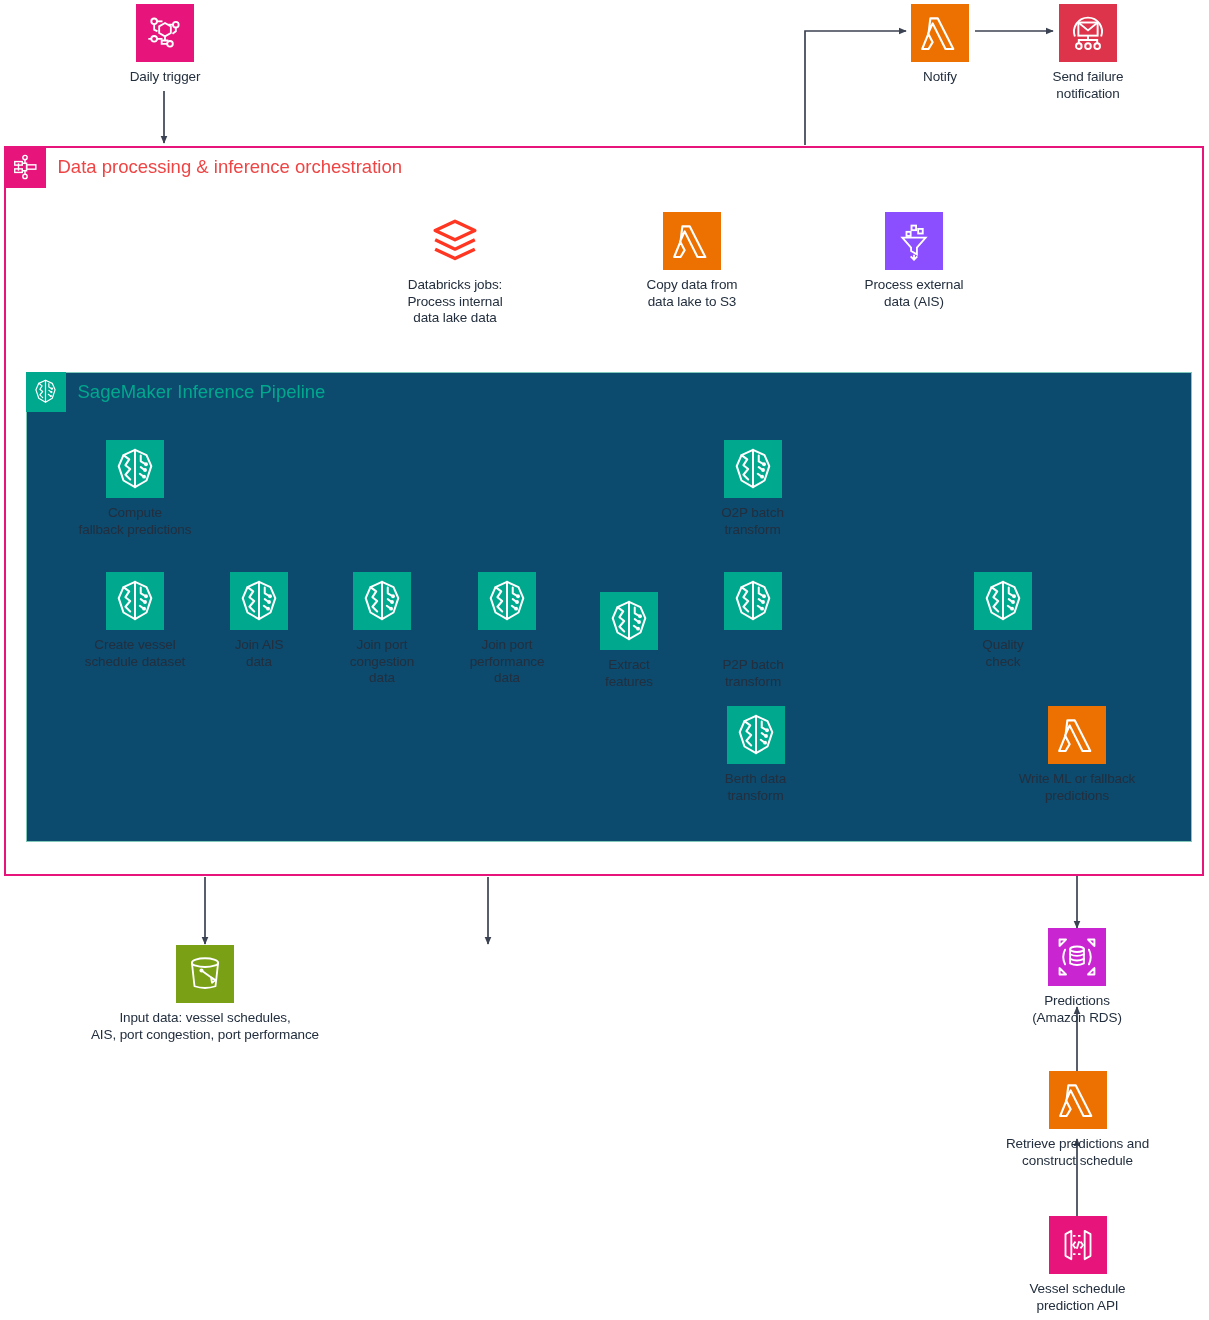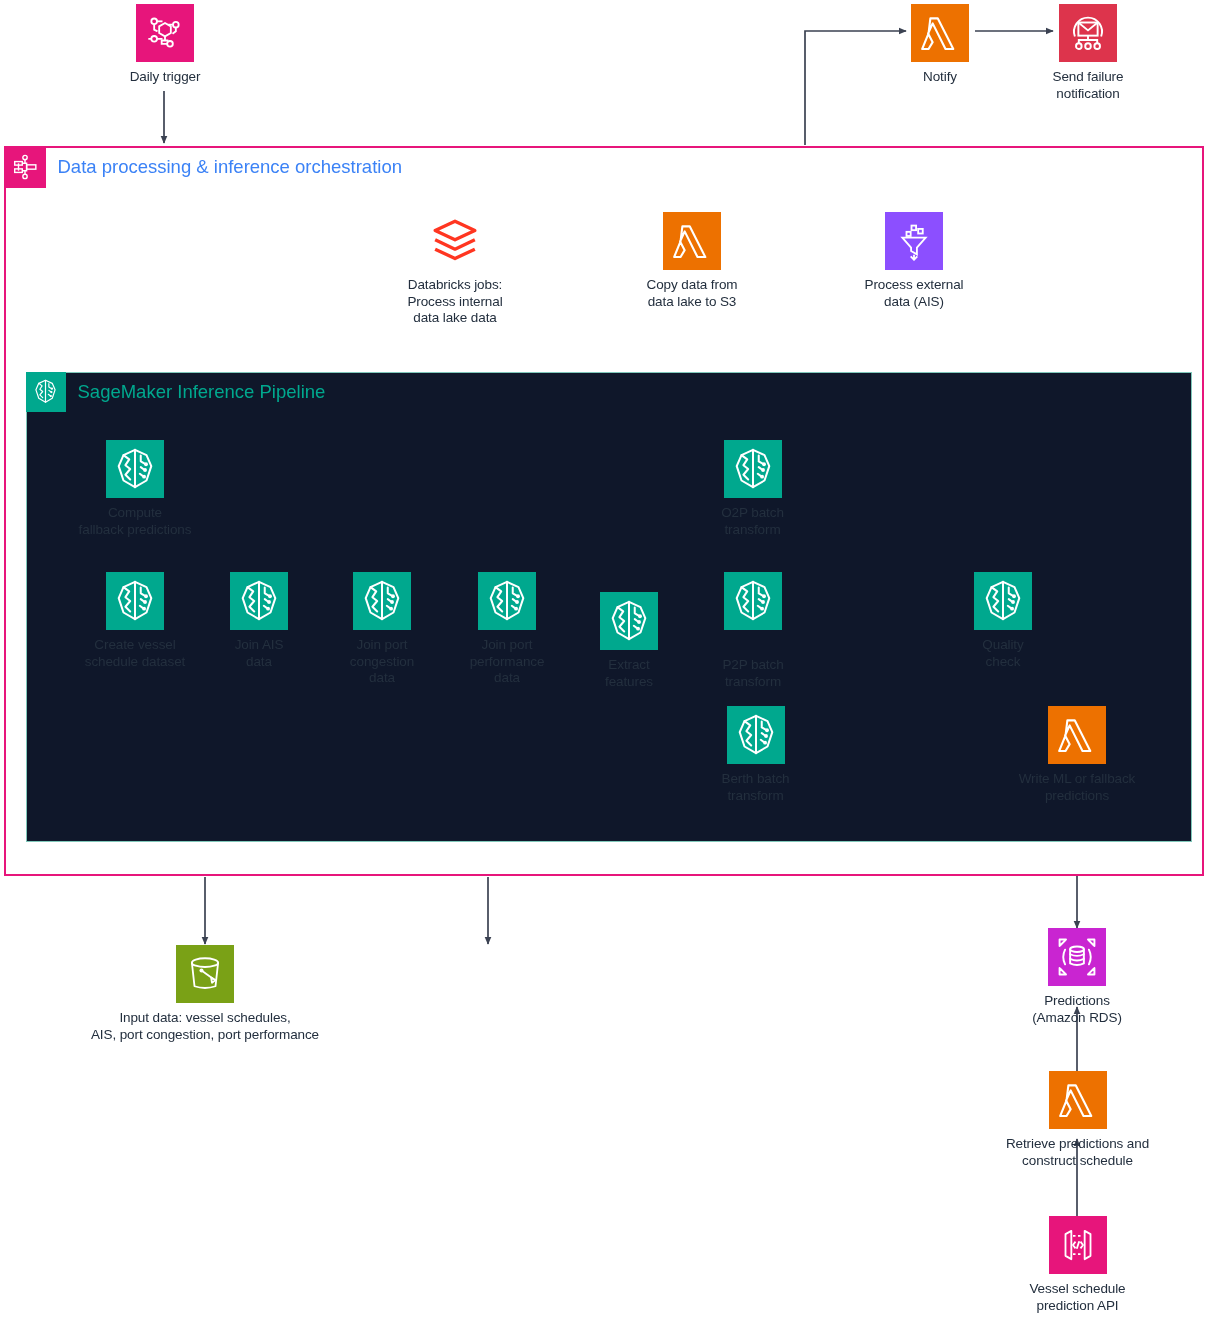--- a/index.html
+++ b/index.html
@@ -45,26 +45,26 @@
     white-space: nowrap;
   }
 
   #grp-orch {
     left: 4px; top: 146px; width: 1200px; height: 730px;
     border: 2.5px solid #e7157b;
     background: #ffffff;
   }
   #grp-orch .ghdr { top: -2.5px; left: -2.5px; }
   #grp-orch .gicon { background: #e7157b; width: 42px; height: 42px; }
-  #grp-orch .gtitle { color: #3b82f6; }
+  #grp-orch .gtitle { color: #ef4444; }
 
   #grp-sm {
     left: 26px; top: 372px; width: 1166px; height: 470px;
     border: 1.5px solid #7fc8ba;
-    background: #0f172a;
+    background: #0c4a6e;
   }
   #grp-sm .ghdr { top: -1.5px; left: -1.5px; }
   #grp-sm .gicon { background: #00a88e; width: 40px; height: 40px; }
   #grp-sm .gtitle { color: #00a88e; }
 
   
   #wires { position: absolute; left: 0; top: 0; width: 1209px; height: 1320px; pointer-events: none; }
 </style>
 </head>
 <body>
@@ -418,21 +418,21 @@
           <path d="M12 9.5 L18 14 L14 20 L19 24 L14 30 L19 35"></path>
           <path d="M30 10 L30 16 M30 16 L35 19 M30 22 L34 25 M29 29 L33 32"></path>
         </g>
         <g fill="#ffffff">
             <circle cx="35.5" cy="19" r="2"></circle>
             <circle cx="34.5" cy="25" r="2"></circle>
             <circle cx="33.5" cy="32" r="2"></circle>
           </g>
       </svg>
     </div>
-    <div class="cap">Berth batch
+    <div class="cap">Berth data
 transform</div>
   </div>
 
   <div class="node" style="left:995px; top:706px; width:164px;">
     <div class="tile" style="background:#ed7100;">
       <svg width="44" height="44" viewBox="0 0 48 48">
         <path d="M13.5 8 L21.5 8 L38.5 41.5 L30 41.5 L16 13.5 L11 24.5 L16 34 L11.5 41.5 L4.5 41.5 L11.5 24.5 Z" fill="none" stroke="#ffffff" stroke-width="2.3" stroke-linejoin="round"></path>
       </svg>
     </div>
     <div class="cap">Write ML or fallback

